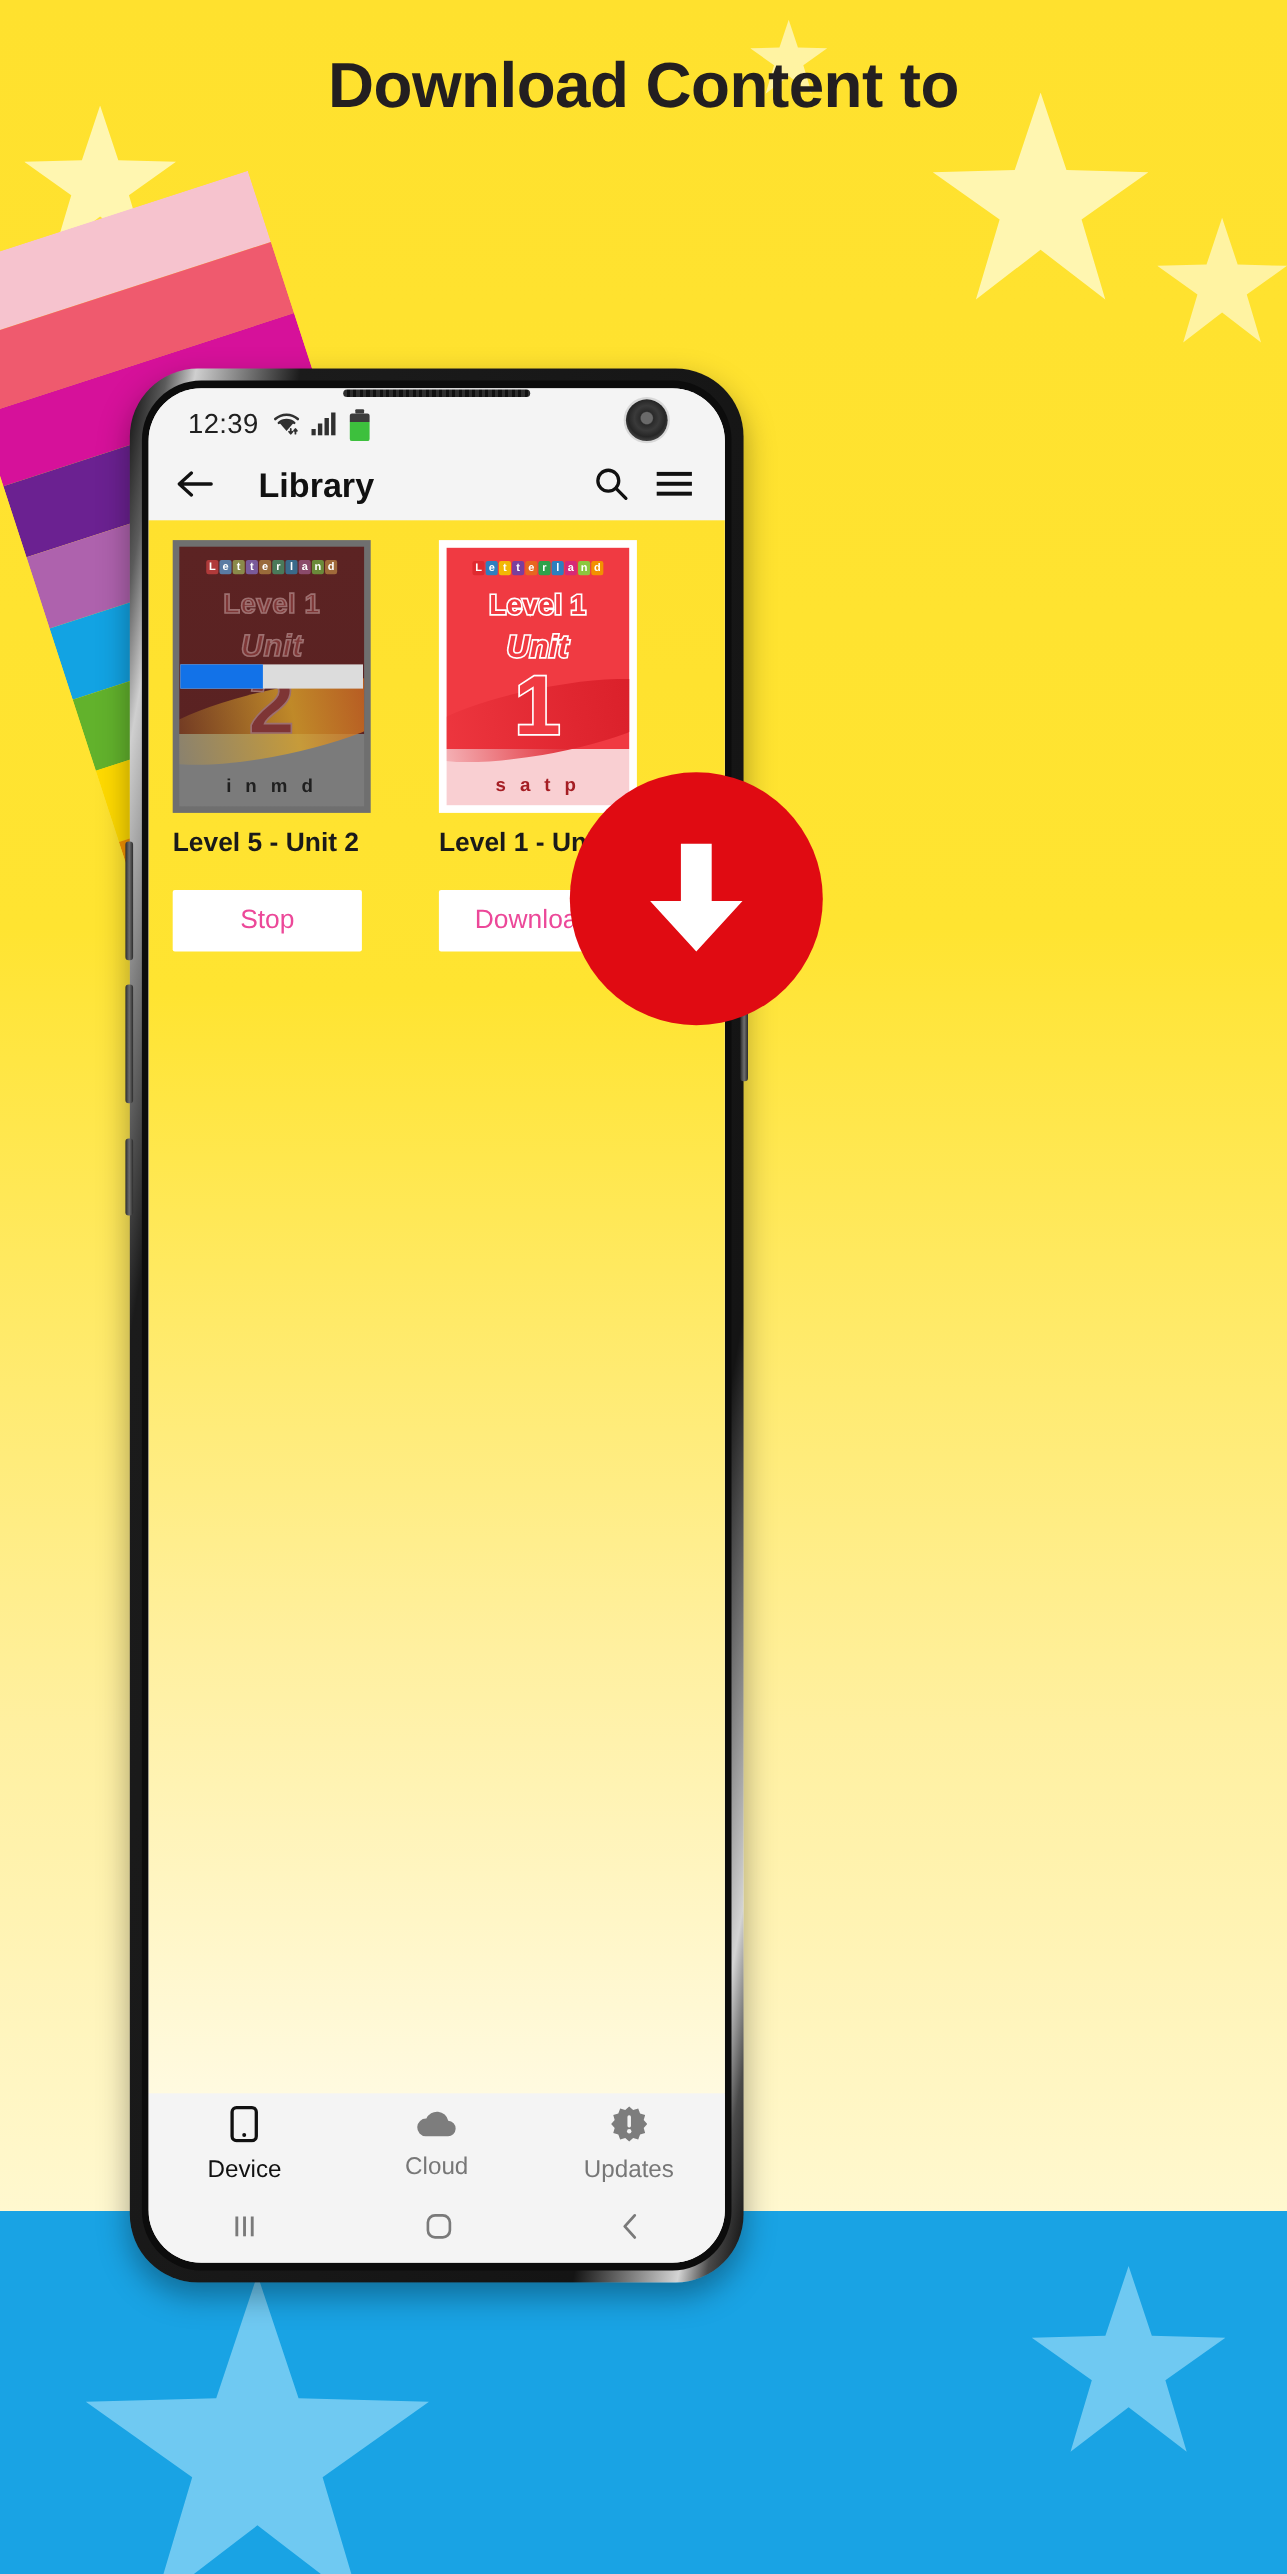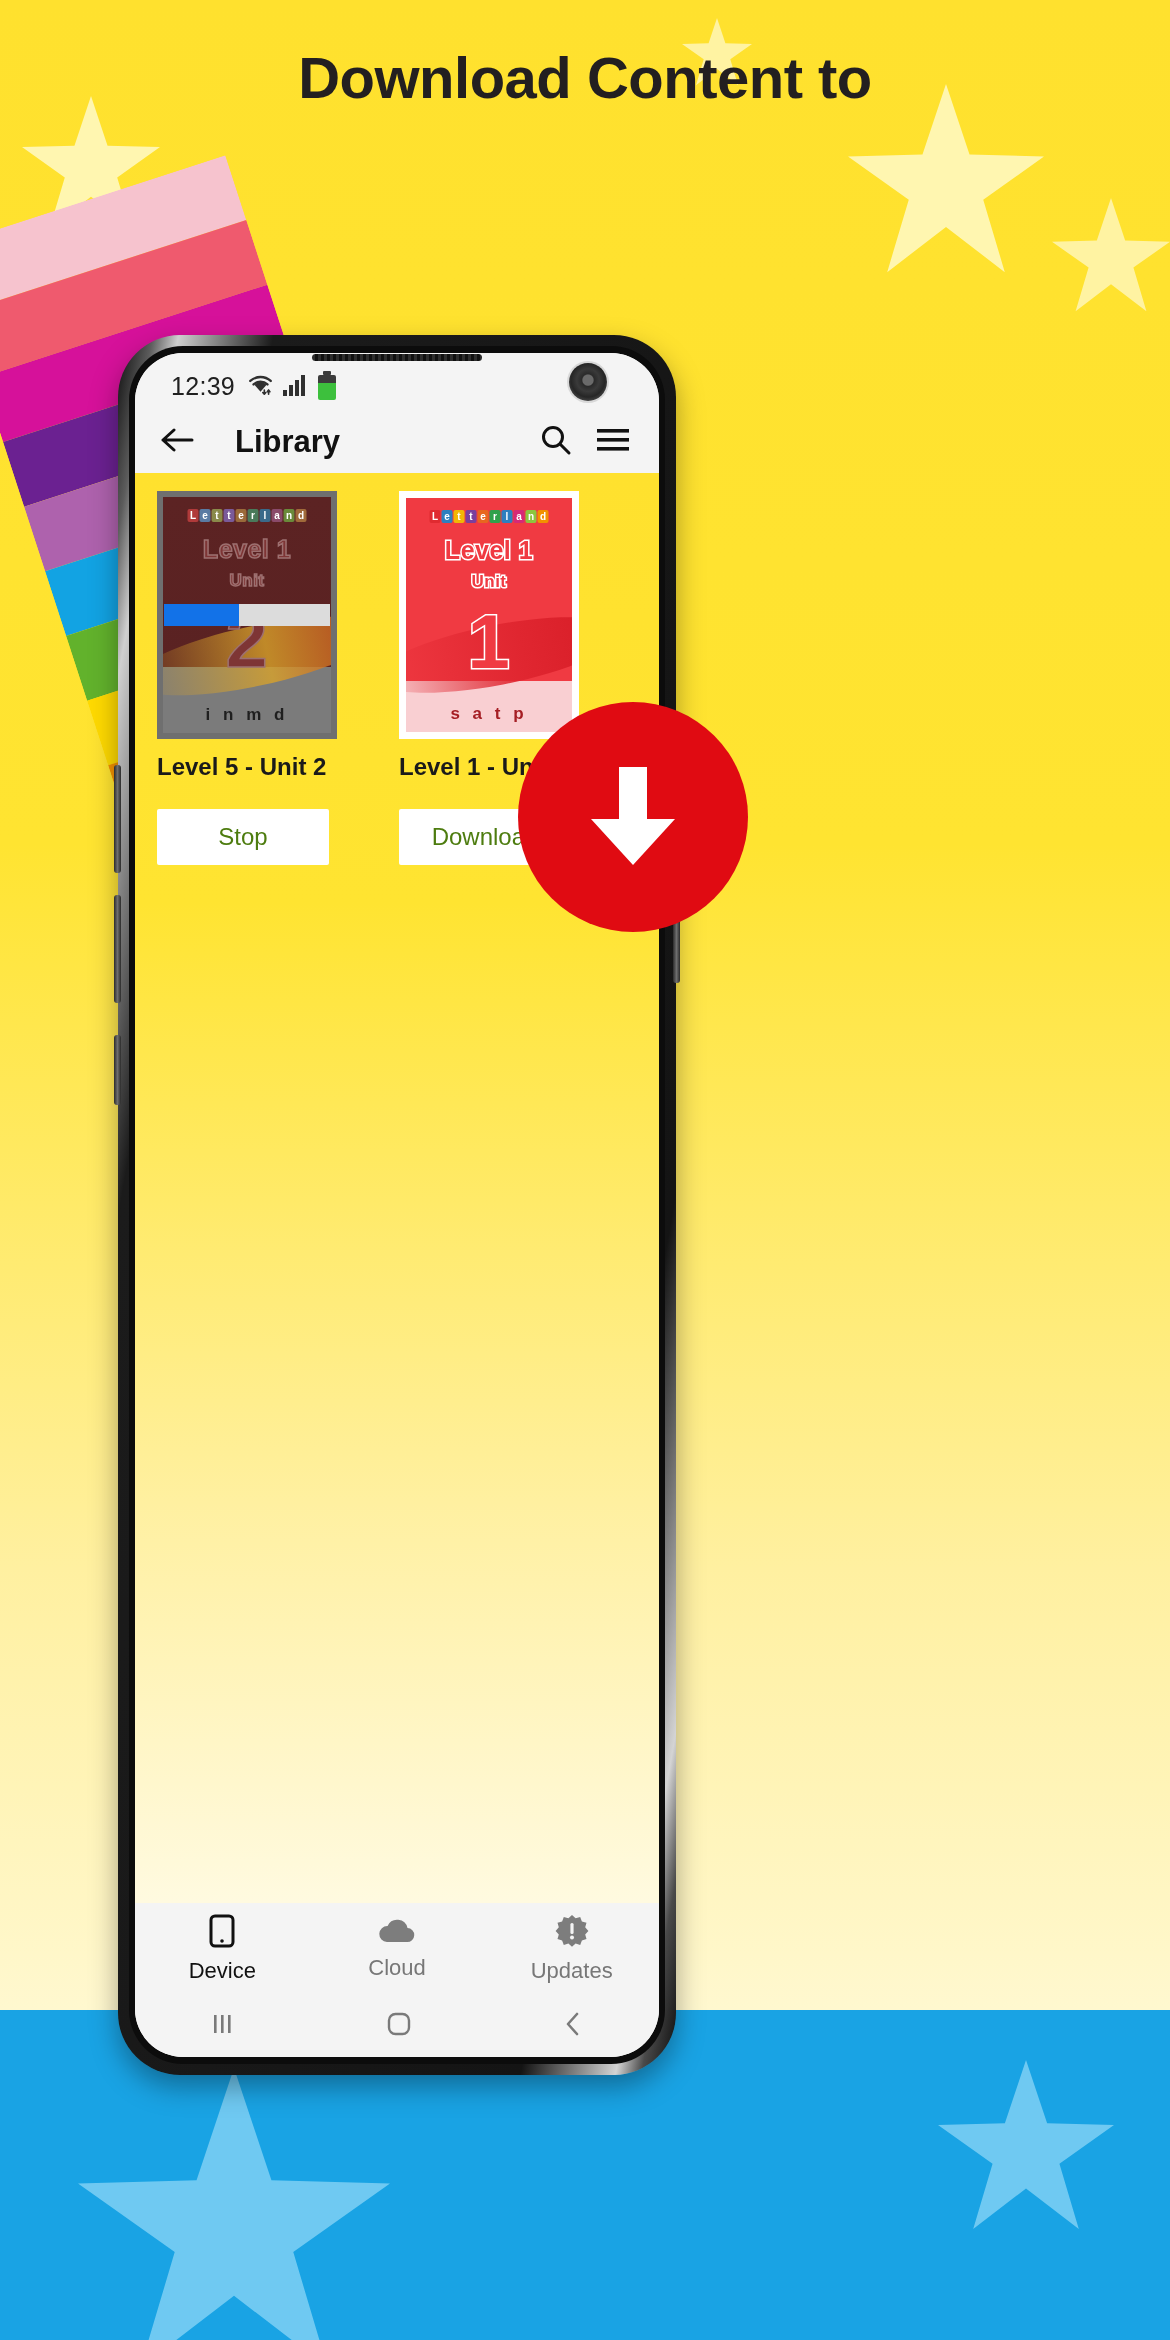--- a/index.html
+++ b/index.html
@@ -179,21 +179,21 @@
     width: 11px; height: 13px; line-height: 13px; text-align: center;
     border-radius: 2px;
   }
   .tline {
     position: absolute; left: 0; width: 100%; text-align: center; z-index: 2;
     font-weight: bold; letter-spacing: .5px;
   }
   .t1 .tline { color: #7E3535; -webkit-text-stroke: 1.5px #9d7070; }
   .t2 .tline { color: #F03A42; -webkit-text-stroke: 3px #ffffff; paint-order: stroke fill; }
   .l-level { top: 38px; font-size: 25px; }
-  .l-unit  { top: 74px; font-size: 17px; }
+  .l-unit  { top: 74px; font-size: 28px; font-style: italic; }
   .l-num   { top: 100px; font-size: 76px; }
   .footword {
     position: absolute; left: 0; bottom: 8px; width: 100%; text-align: center;
     font-size: 17px; font-weight: bold; letter-spacing: 4px; z-index: 4;
   }
   .t1 .footword { color: #1f1f1f; }
   .t2 .footword { color: #A51E24; }
 
   .progress {
     position: absolute; left: 7px; top: 113px; width: 166px; height: 22px;
@@ -204,21 +204,21 @@
   .cardlabel {
     margin-top: 14px;
     font-size: 24px; font-weight: bold; color: #1a1a1a; line-height: 1.18;
   }
   .actionbtn {
     margin-top: 28px;
     width: 172px; height: 56px;
     background: #ffffff;
     border: 0; border-radius: 2px;
     font-family: "Liberation Sans", sans-serif;
-    font-size: 24px; color: #4d7c0f;
+    font-size: 24px; color: #ec4899;
     cursor: pointer;
     display: flex; align-items: center; justify-content: center;
   }
 
   
   .bottomnav {
     height: 92px; background: #F4F4F4;
     display: flex; align-items: center;
   }
   .navitem {

